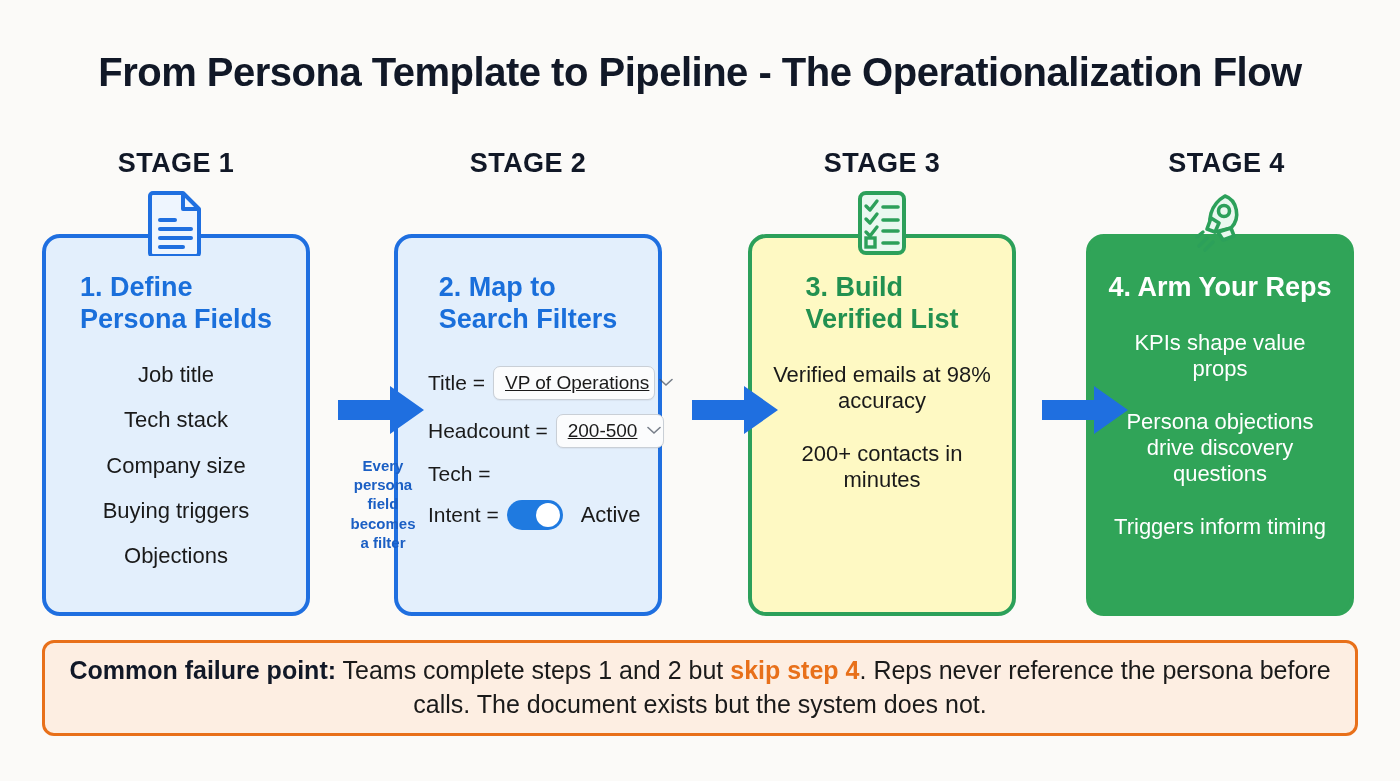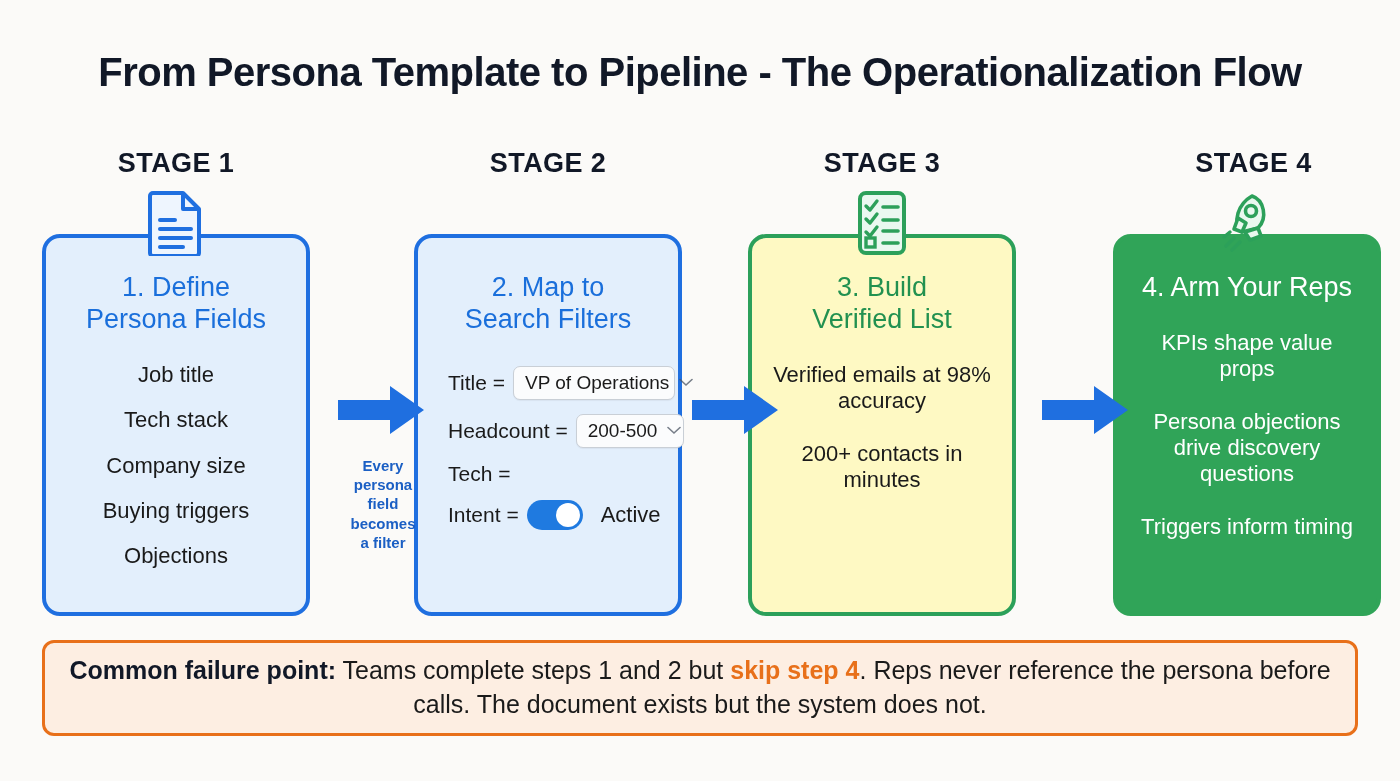--- a/index.html
+++ b/index.html
@@ -33,23 +33,23 @@
     height: 468px;
   }
 
   .stage-col {
     position: absolute;
     top: 0;
     width: 268px;
     height: 468px;
   }
   .col-1 { left: 0px; }
-  .col-2 { left: 372px; }
+  .col-2 { left: 352px; }
   .col-3 { left: 706px; }
-  .col-4 { left: 1071px; padding-left: 13px; }
+  .col-4 { left: 1044px; padding-left: 13px; }
 
   .stage-label {
     text-align: center;
     font-size: 27px;
     font-weight: bold;
     color: #111827;
     letter-spacing: 0.4px;
     height: 30px;
   }
 
@@ -74,23 +74,22 @@
     background: #fef9c3;
     border: 4px solid #2ca05a;
   }
   .card-green-solid {
     background: #30a458;
     border: 4px solid #30a458;
   }
 
   .card-heading {
     font-size: 27px;
-    font-weight: normal;
+    font-weight: bold;
     line-height: 1.18;
-    text-align: center;
     margin-bottom: 26px;
     white-space: pre-line;
   }
   .heading-blue  { color: #1a6fdb; }
   .heading-green { color: #229150; }
   .heading-white { color: #ffffff; }
 
   .item-list {
     display: flex;
     flex-direction: column;
@@ -146,20 +145,21 @@
     align-items: center;
     gap: 10px;
     background: #fbfcfd;
     border: 1px solid #c9cfd6;
     border-radius: 7px;
     padding: 5px 18px 5px 11px;
     font-size: 19px;
     color: #1a1a1a;
     white-space: nowrap;
     box-shadow: 0 1px 1px rgba(0,0,0,0.05);
+    text-decoration: underline;
   }
   .chev {
     flex: 0 0 auto;
     margin-left: auto;
     opacity: 0.75;
   }
   .toggle {
     width: 56px;
     height: 30px;
     border-radius: 15px;

